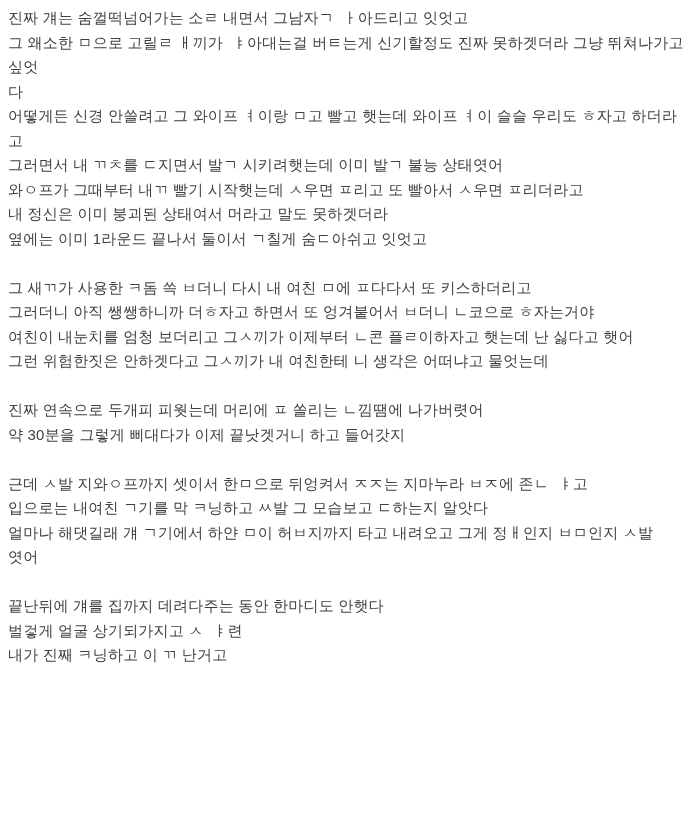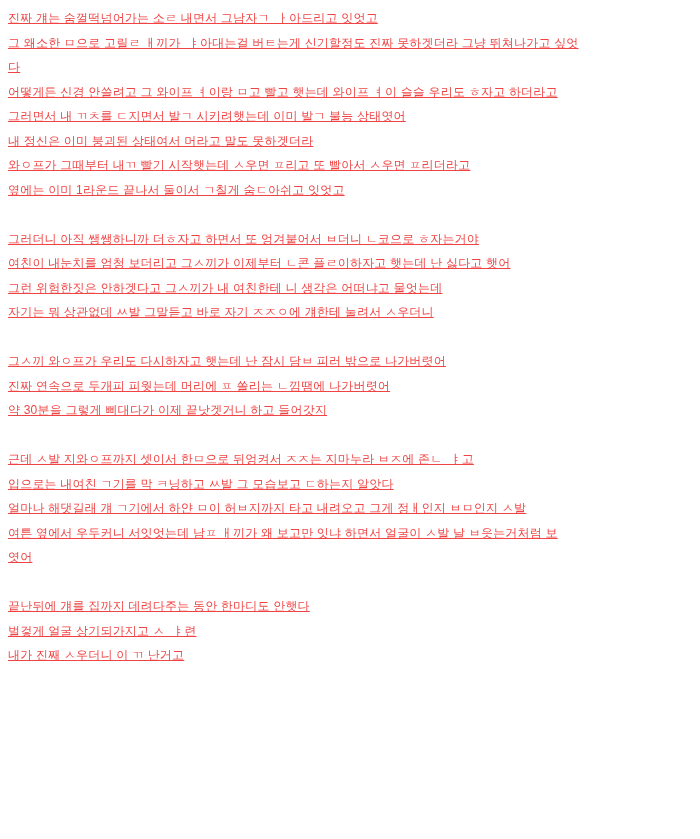--- a/index.html
+++ b/index.html
@@ -12,52 +12,49 @@
     height: 839px;
     box-sizing: border-box;
     padding: 6px 8px 0 8px;
     overflow: hidden;
     background: #ffffff;
     font-family: "Liberation Sans", "DejaVu Sans", sans-serif;
   }
   .line {
     min-height: 24.5px;
     line-height: 24.5px;
-    font-size: 12px;
-    color: #ef4444;
+    font-size: 15px;
+    color: #404040;
     letter-spacing: 0.2px;
     white-space: pre-wrap;
     overflow: hidden;
-    text-decoration: underline;
   }
 </style>
 </head>
 <body>
 
 <div class="page" style="color: rgb(76, 76, 76); background: rgb(255, 255, 255);">
     <div class="line">진짜 걔는 숨껄떡넘어가는 소ㄹ 내면서 그남자ㄱ  ㅏ아드리고 잇엇고</div>
     <div class="line">그 왜소한 ㅁ으로 고릴ㄹ ㅐ끼가  ㅑ아대는걸 버ㅌ는게 신기할정도 진짜 못하겟더라 그냥 뛰쳐나가고 싶엇</div>
     <div class="line">다</div>
     <div class="line">어떻게든 신경 안쓸려고 그 와이프 ㅕ이랑 ㅁ고 빨고 햇는데 와이프 ㅕ이 슬슬 우리도 ㅎ자고 하더라고</div>
     <div class="line">그러면서 내 ㄲㅊ를 ㄷ지면서 발ㄱ 시키려햇는데 이미 발ㄱ 불능 상태엿어</div>
+    <div class="line">와ㅇ프가 그때부터 내ㄲ 빨기 시작햇는데 ㅅ우면 ㅍ리고 또 빨아서 ㅅ우면 ㅍ리더라고</div>
     <div class="line">내 정신은 이미 붕괴된 상태여서 머라고 말도 못하겟더라</div>
-    <div class="line">와ㅇ프가 그때부터 내ㄲ 빨기 시작햇는데 ㅅ우면 ㅍ리고 또 빨아서 ㅅ우면 ㅍ리더라고</div>
     <div class="line">옆에는 이미 1라운드 끝나서 둘이서 ㄱ칠게 숨ㄷ아쉬고 잇엇고</div>
     <div class="line"></div>
+    <div class="line">그 새ㄲ가 사용한 ㅋ돔 쓱 ㅂ더니 다시 내 여친 ㅁ에 ㅍ다다서 또 키스하더리고</div>
     <div class="line">그러더니 아직 쌩쌩하니까 더ㅎ자고 하면서 또 엉겨붙어서 ㅂ더니 ㄴ코으로 ㅎ자는거야</div>
     <div class="line">여친이 내눈치를 엄청 보더리고 그ㅅ끼가 이제부터 ㄴ콘 플ㄹ이하자고 햇는데 난 싫다고 햇어</div>
     <div class="line">그런 위험한짓은 안하겟다고 그ㅅ끼가 내 여친한테 니 생각은 어떠냐고 물엇는데</div>
-    <div class="line">자기는 뭐 상관없데 ㅆ발 그말듣고 바로 자기 ㅈㅈㅇ에 걔한테 눌려서 ㅅ우더니</div>
     <div class="line"></div>
-    <div class="line">그ㅅ끼 와ㅇ프가 우리도 다시하자고 햇는데 난 잠시 담ㅂ 피러 밖으로 나가버렷어</div>
     <div class="line">진짜 연속으로 두개피 피웟는데 머리에 ㅍ 쏠리는 ㄴ낌땜에 나가버렷어</div>
     <div class="line">약 30분을 그렇게 삐대다가 이제 끝낫겟거니 하고 들어갓지</div>
     <div class="line"></div>
     <div class="line">근데 ㅅ발 지와ㅇ프까지 셋이서 한ㅁ으로 뒤엉켜서 ㅈㅈ는 지마누라 ㅂㅈ에 존ㄴ  ㅑ고</div>
     <div class="line">입으로는 내여친 ㄱ기를 막 ㅋ닝하고 ㅆ발 그 모습보고 ㄷ하는지 알앗다</div>
     <div class="line">얼마나 해댓길래 걔 ㄱ기에서 하얀 ㅁ이 허ㅂ지까지 타고 내려오고 그게 정ㅐ인지 ㅂㅁ인지 ㅅ발</div>
-    <div class="line">여튼 옆에서 우두커니 서잇엇는데 남ㅍ ㅐ끼가 왜 보고만 잇냐 하면서 얼굴이 ㅅ발 날 ㅂ읏는거처럼 보</div>
     <div class="line">엿어</div>
     <div class="line"></div>
     <div class="line">끝난뒤에 걔를 집까지 데려다주는 동안 한마디도 안햇다</div>
     <div class="line">벌겋게 얼굴 상기되가지고 ㅅ  ㅑ련</div>
-    <div class="line">내가 진째 ㅅ우더니 이 ㄲ 난거고</div>
+    <div class="line">내가 진째 ㅋ닝하고 이 ㄲ 난거고</div>
   </div>
 
 </body></html>

